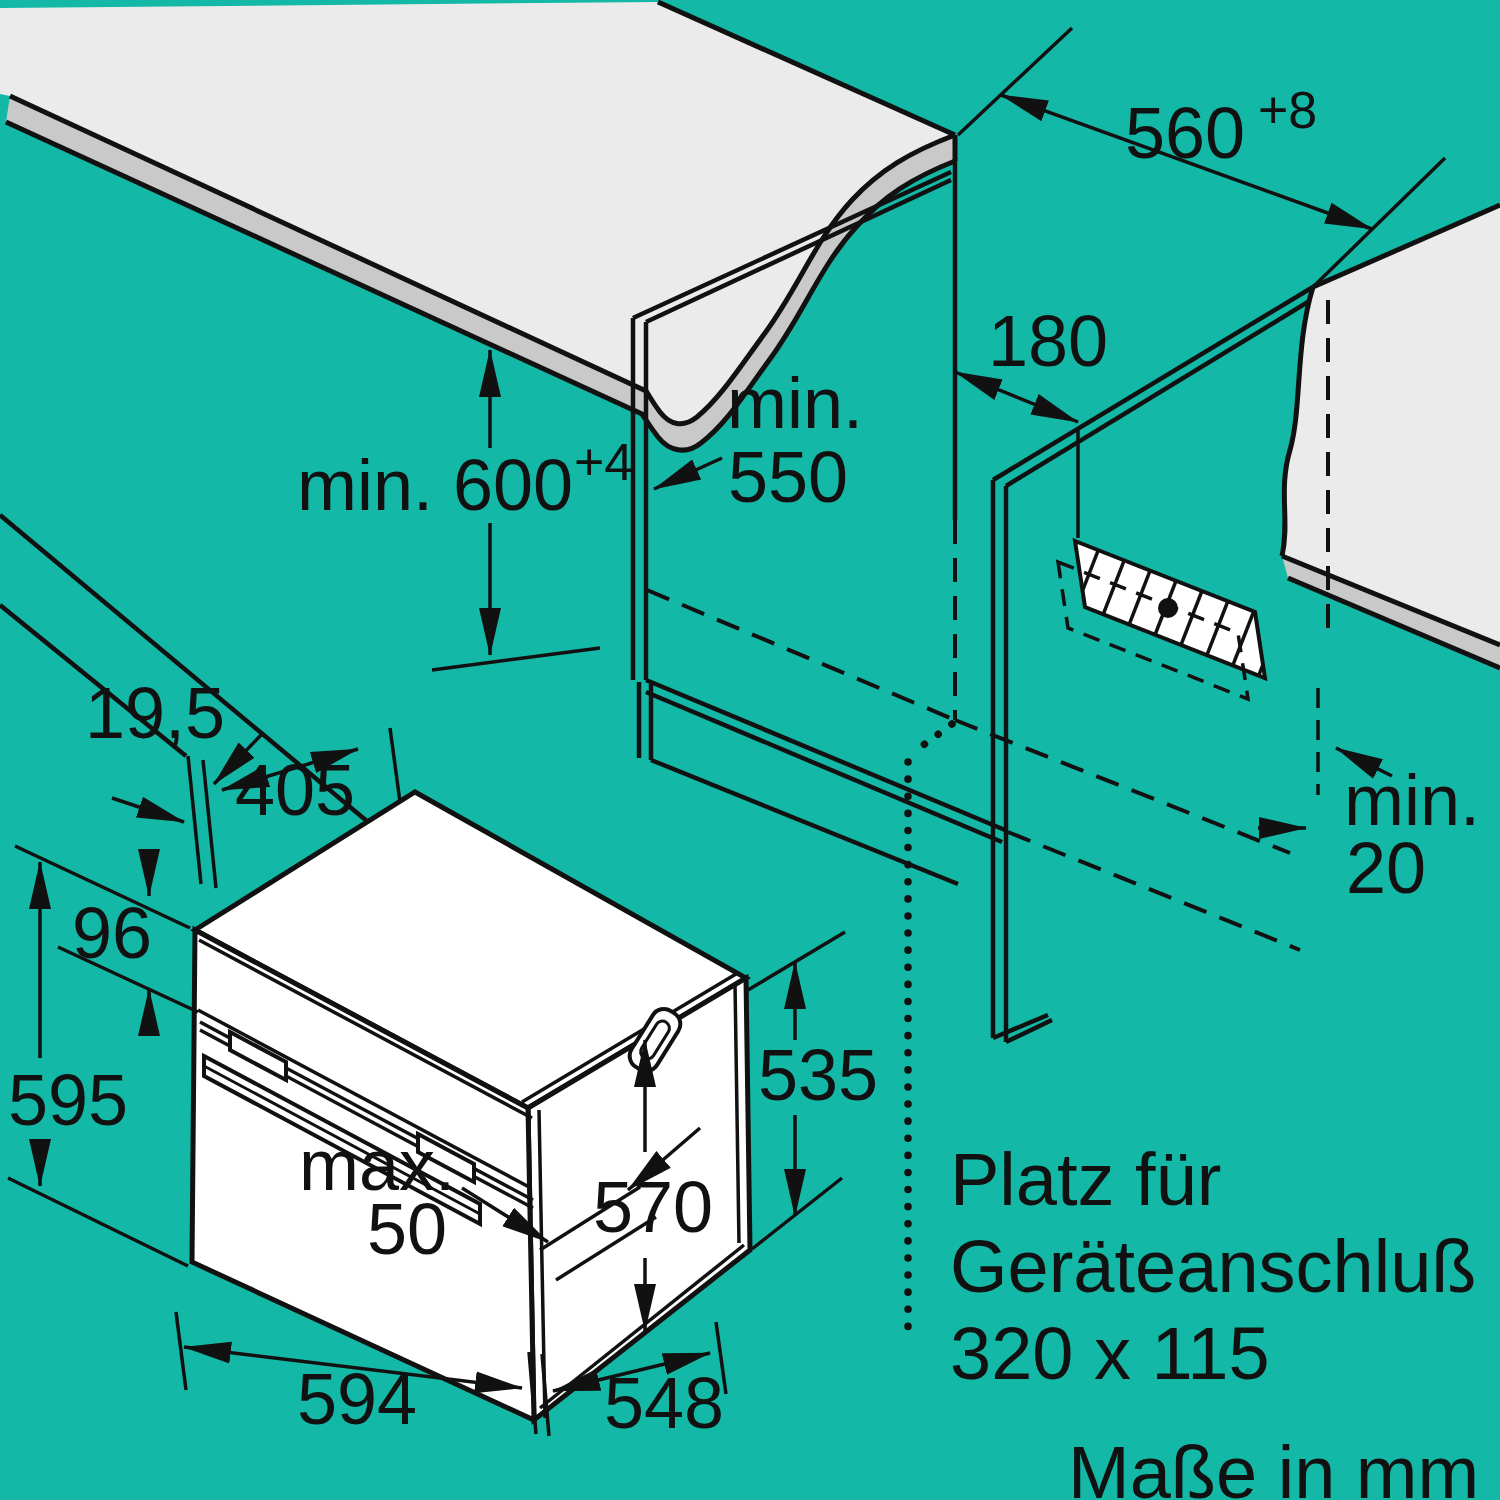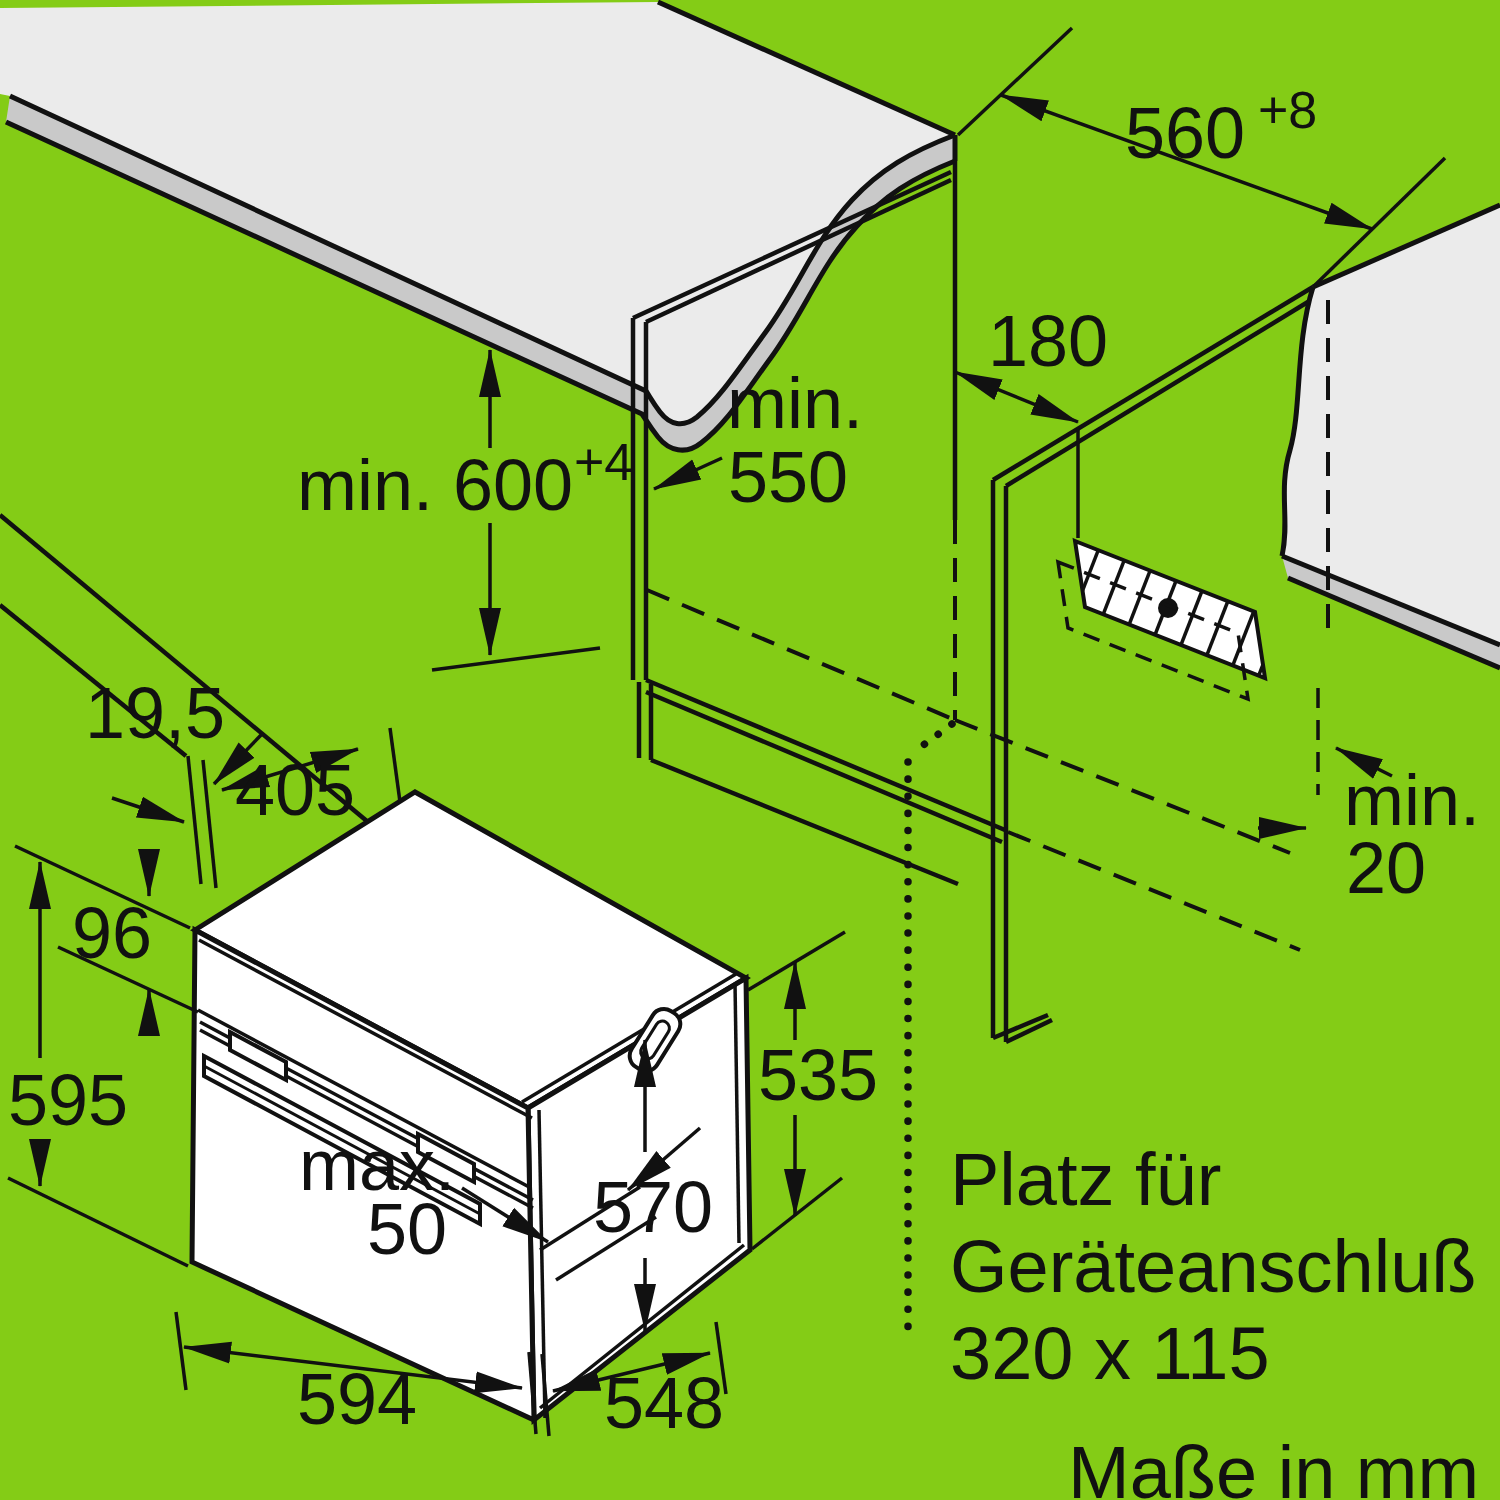--- a/index.html
+++ b/index.html
@@ -1,16 +1,16 @@
 <!DOCTYPE html>
 <html><head>
 <meta charset="utf-8">
 <style>
   html,body{margin:0;padding:0;background:#ffffff;}
-  .stage{width:1500px;height:1500px;position:relative;background:#84cc16;overflow:hidden;}
+  .stage{width:1500px;height:1500px;position:relative;background:#14b8a6;overflow:hidden;}
   svg{display:block;}
   text{font-family:"Liberation Sans","DejaVu Sans",sans-serif;fill:#111;}
   .dim{font-size:72px;}
   .sup{font-size:52px;}
   .note{font-size:74px;}
 </style>
 </head>
 <body>
 
 <div class="stage">

